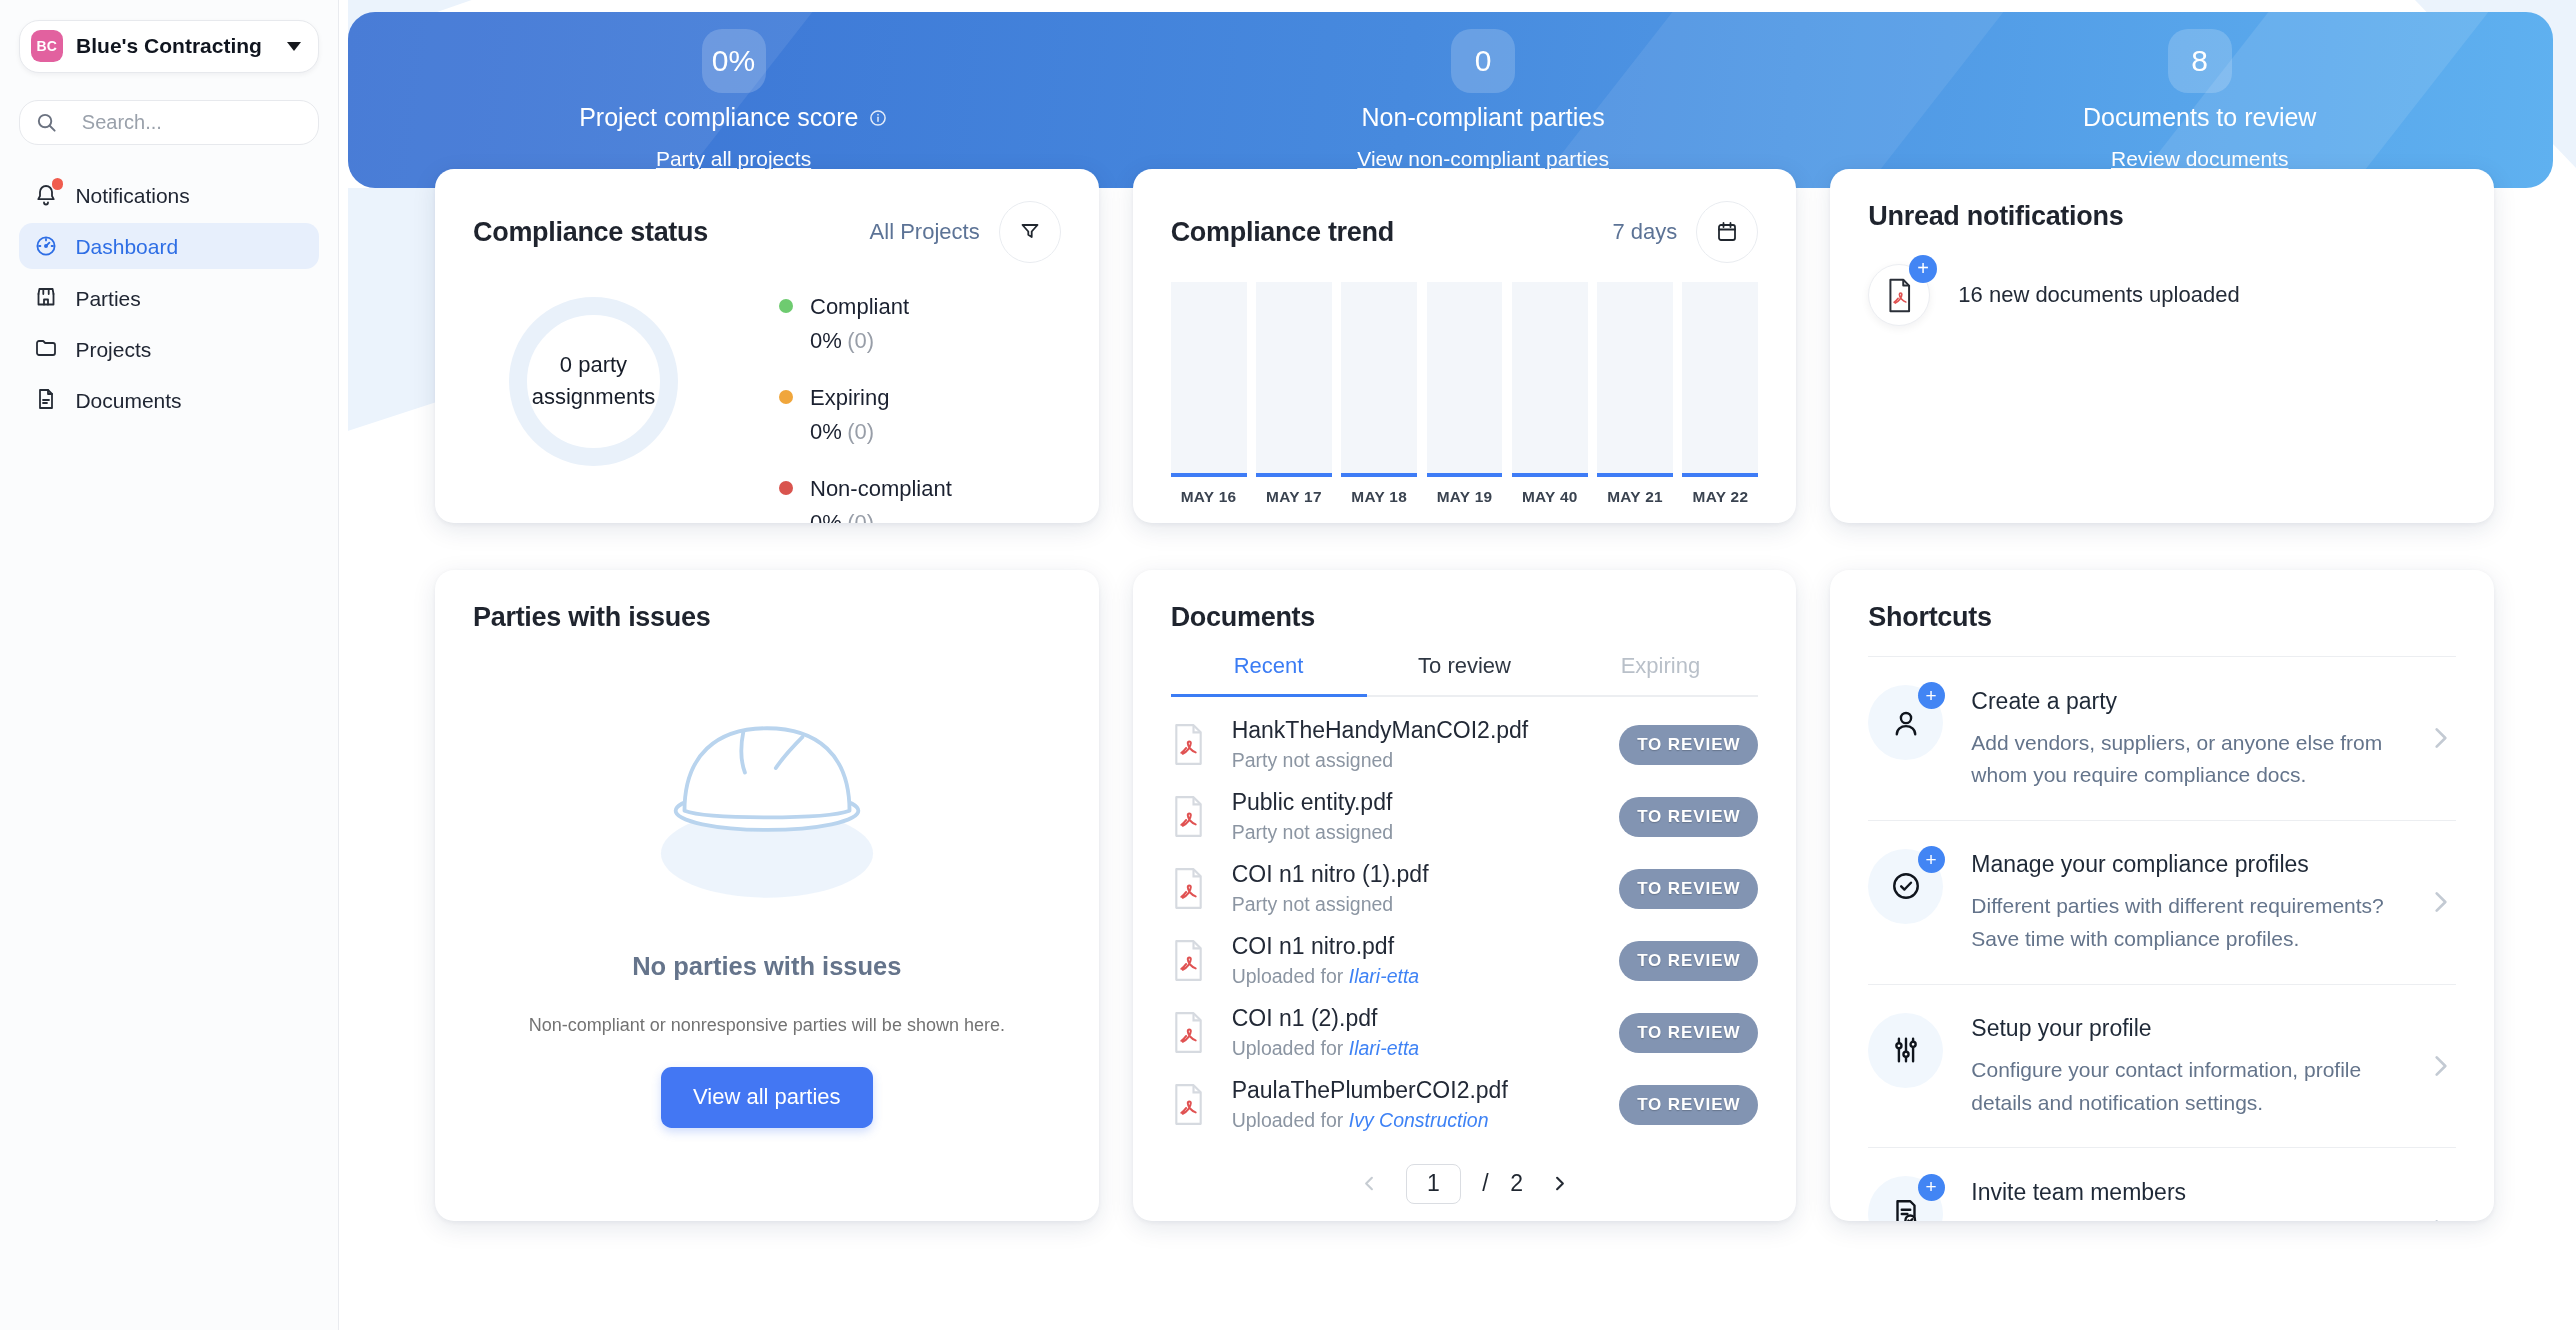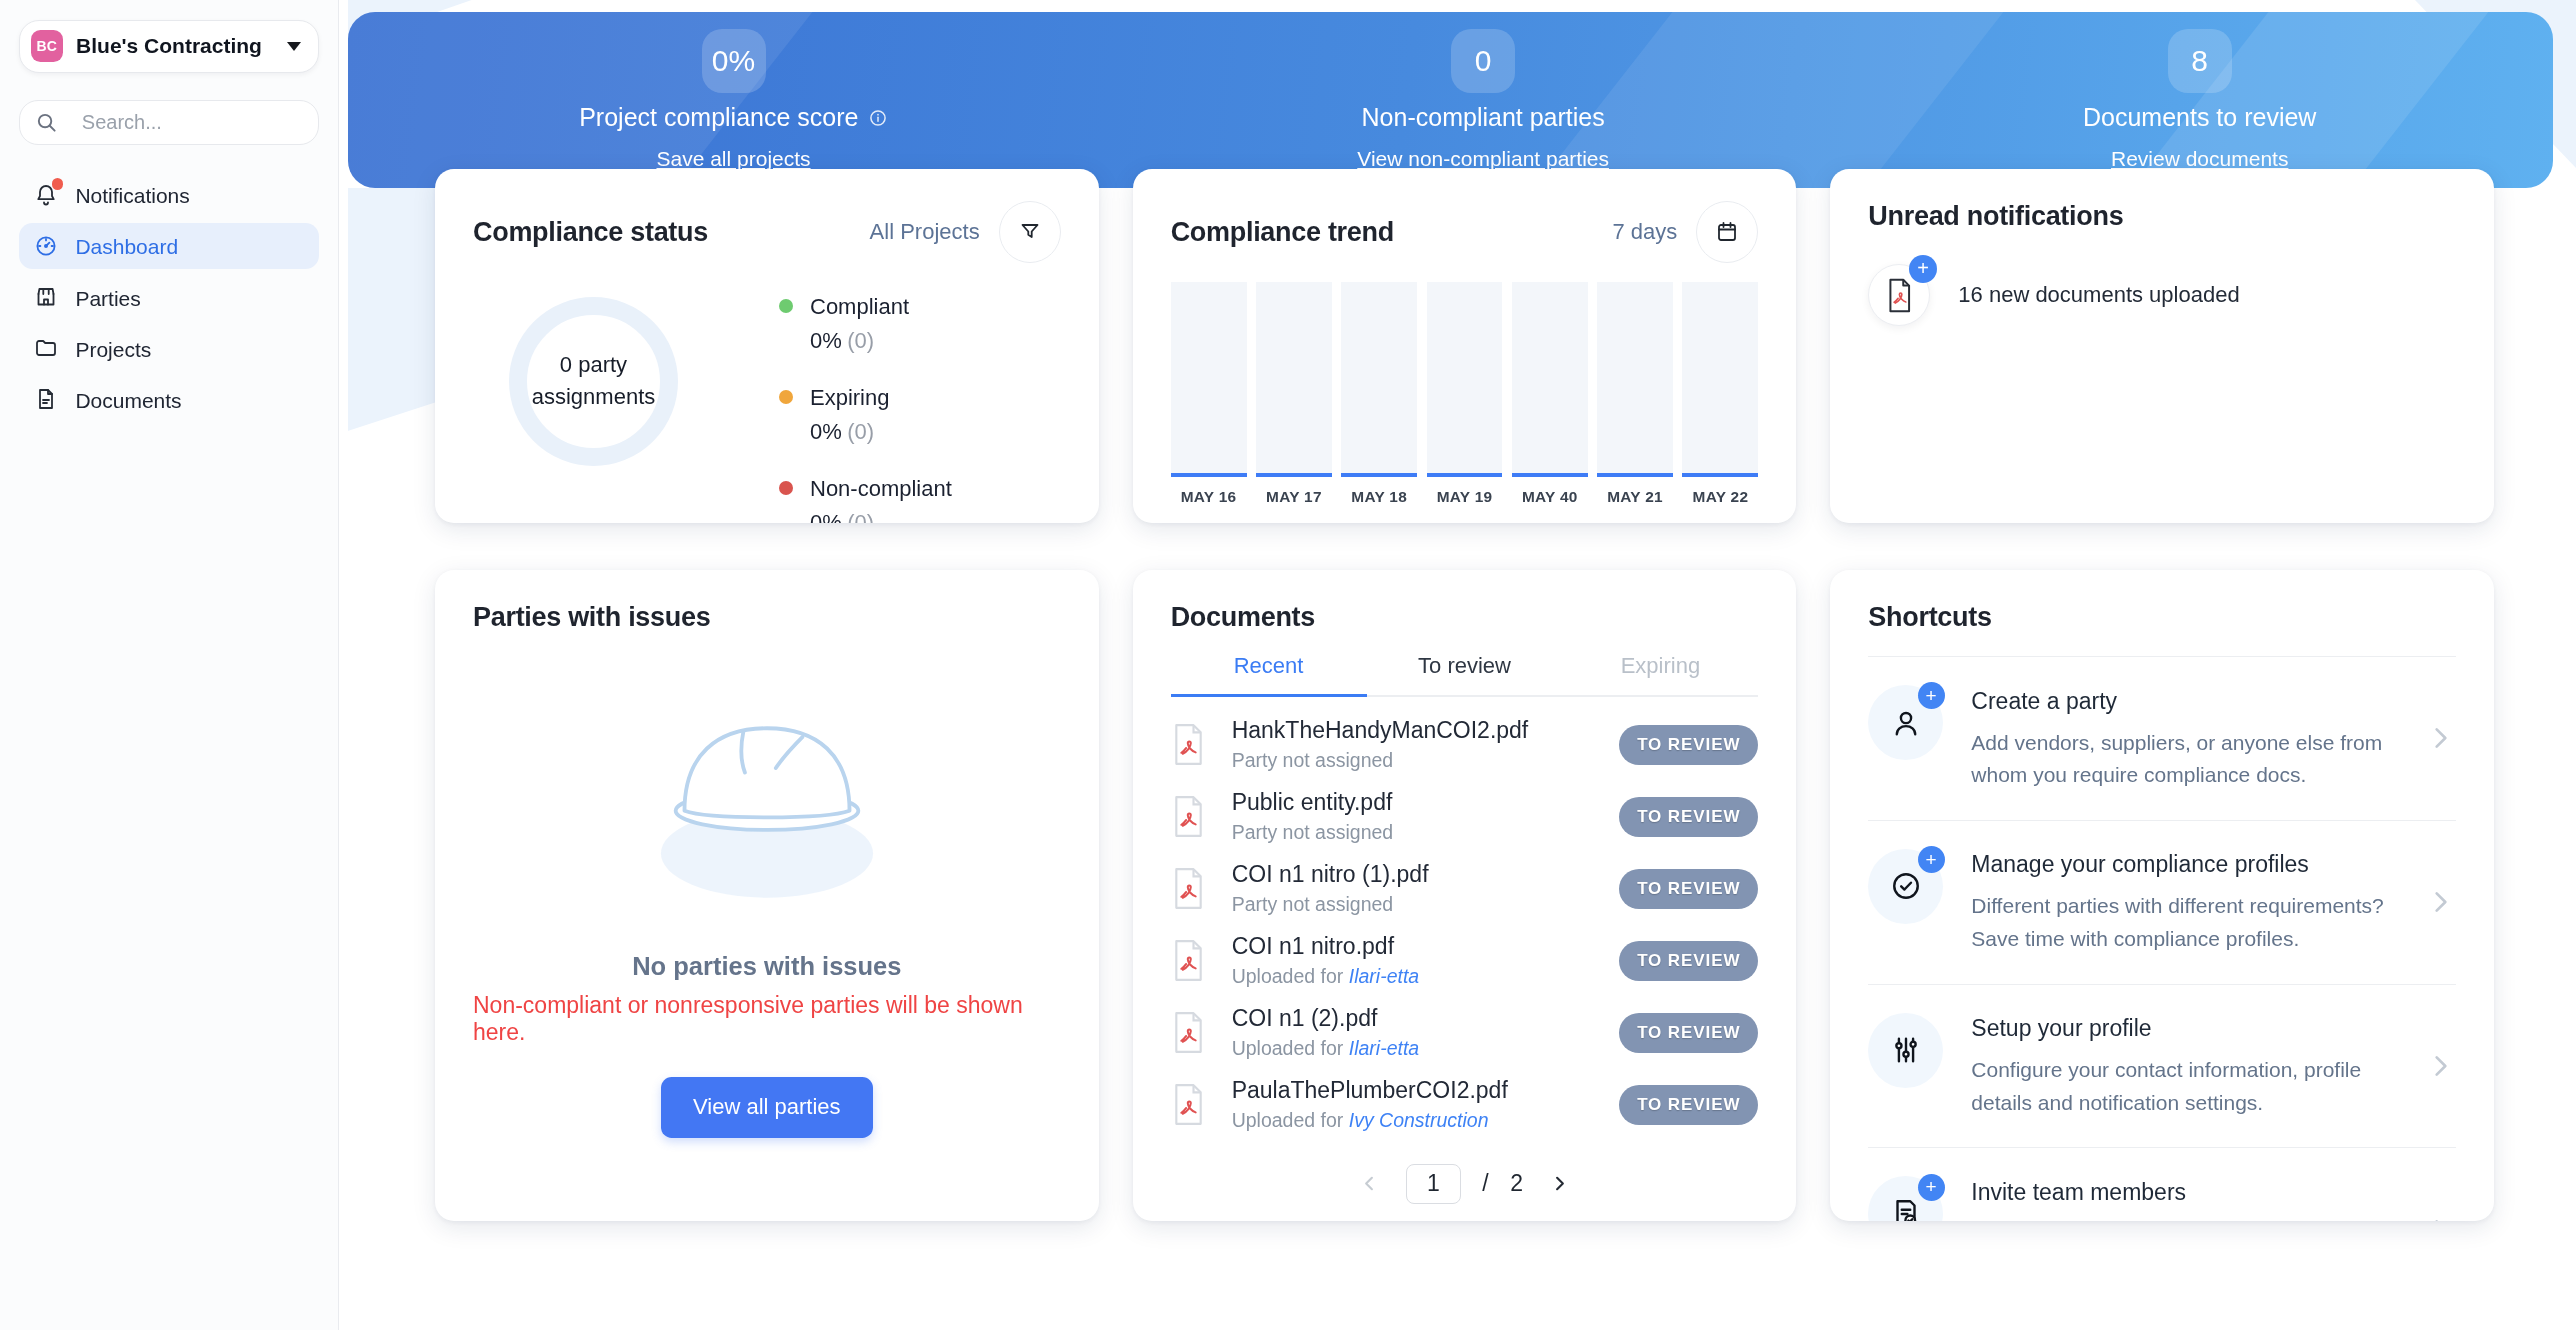--- a/index.html
+++ b/index.html
@@ -123,21 +123,21 @@
     position:absolute; top:-9.4px; right:-6.7px; width:28px; height:28px; border-radius:50%;
     background:#4285f4; color:#fff; font-size:20px; font-weight:400;
     display:flex; align-items:center; justify-content:center;
   }
   .unread-text { font-size:22px; color:#232b37; }
 
   
   .pwi-body { display:flex; flex-direction:column; align-items:center; }
   .pwi-illustration { margin-top:54px; }
   .pwi-empty-title { margin-top:44px; font-size:25.5px; font-weight:700; color:#65748b; }
-  .pwi-empty-sub { margin-top:11px; font-size:23px; color:#ef4444; }
+  .pwi-empty-sub { margin-top:34px; font-size:18px; color:#737373; }
   .btn-primary {
     margin-top:31px; background:#4377f3; color:#fff; border:none; border-radius:10.7px;
     font-family:inherit; font-size:22px; font-weight:500; padding:17.4px 32px; cursor:pointer;
     box-shadow:0 4px 9.4px rgba(67,119,243,.25);
   }
 
   
   .tabs { margin-top:20px; display:grid; grid-template-columns:repeat(3,1fr); border-bottom:2px solid #eceef1; }
   .tab { text-align:center; font-size:22px; font-weight:500; padding-bottom:14.8px; cursor:pointer; border-bottom:3.4px solid transparent; margin-bottom:-2px; }
   .tab.active { color:#3b7cf4; border-bottom-color:#3b7cf4; }
@@ -258,21 +258,21 @@
       <div class="stat">
         <div class="stat-pill">0%</div>
         <div class="stat-label">
           <span>Project compliance score</span>
           <svg width="20" height="20" viewBox="0 0 24 24" fill="none" stroke="#ffffff" stroke-width="1.8" stroke-linecap="round" opacity=".85">
               <circle cx="12" cy="12" r="8.5"></circle>
               <path d="M12 11v5"></path>
               <circle cx="12" cy="8" r="1" fill="#fff" stroke="none"></circle>
             </svg>
         </div>
-        <a class="stat-link">Save all projects</a>
+        <a class="stat-link">Party all projects</a>
       </div>
 
       <div class="stat">
         <div class="stat-pill">0</div>
         <div class="stat-label">
           <span>Non-compliant parties</span>
         </div>
         <a class="stat-link">View non-compliant parties</a>
       </div>
 

